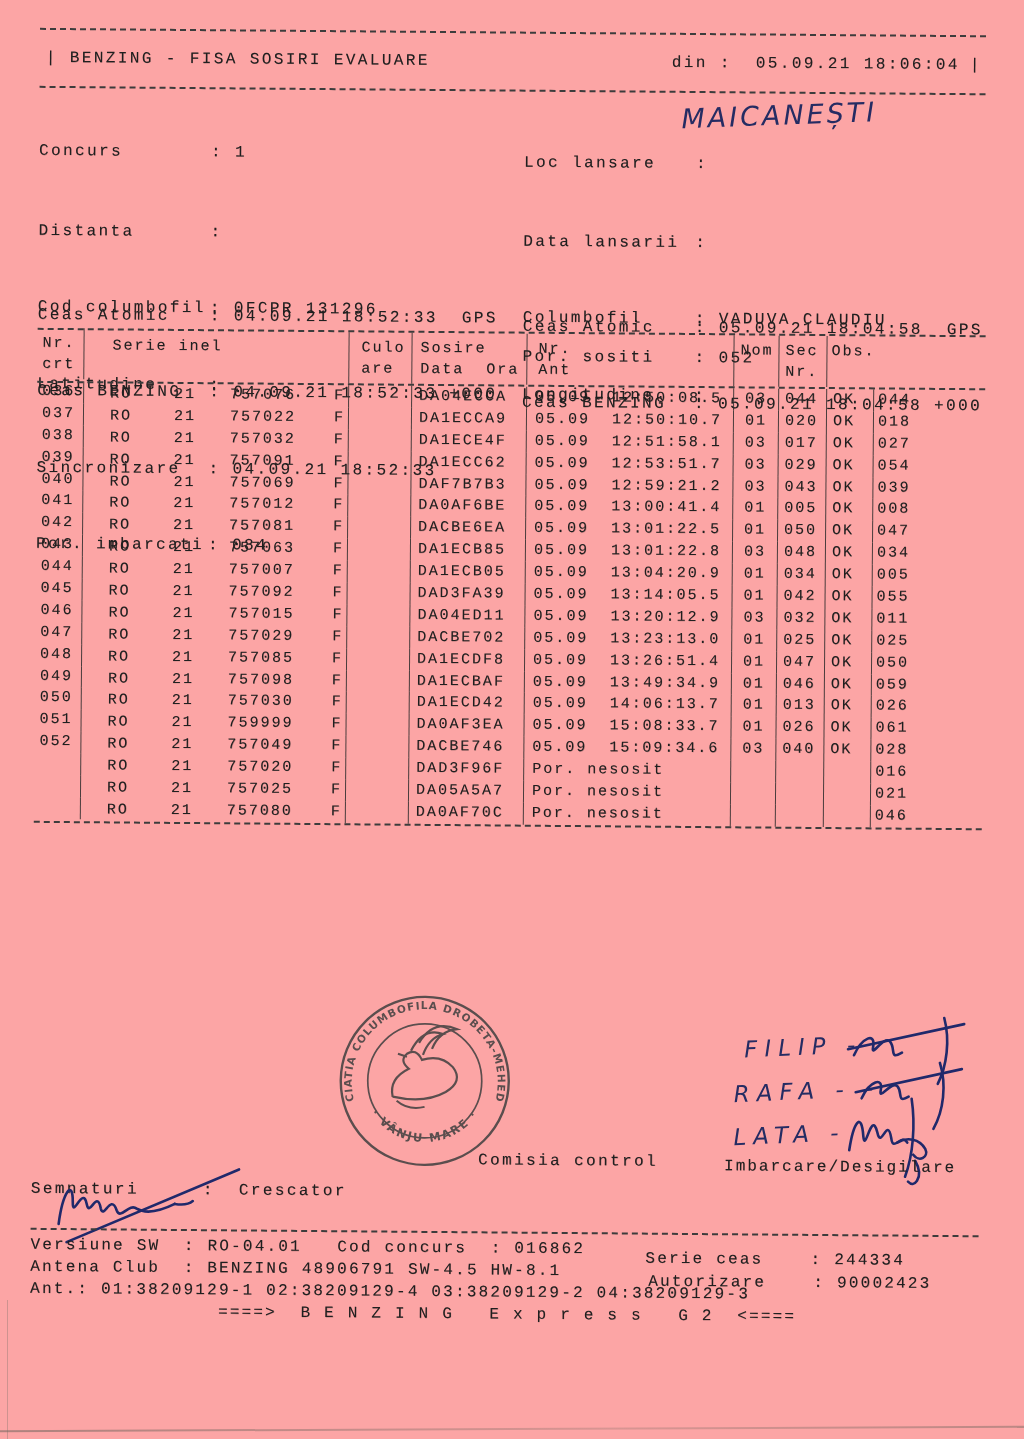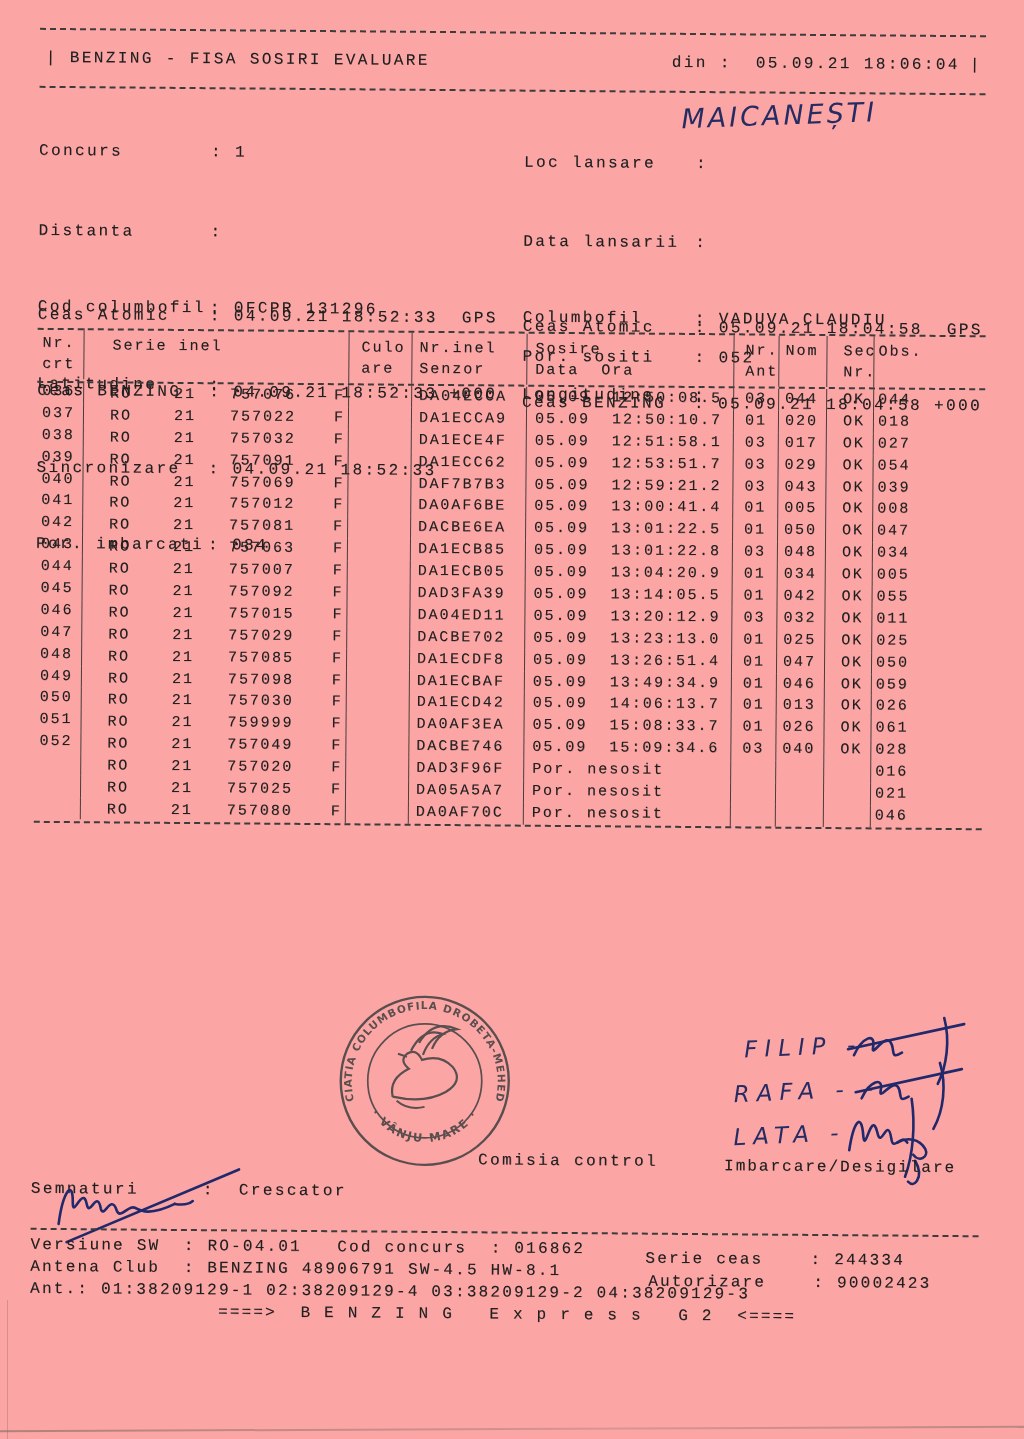--- a/index.html
+++ b/index.html
@@ -44,21 +44,21 @@
   .thead .cell{padding-top:5px;padding-bottom:4px;line-height:21px;}
   .cell:last-child{border-right:none;}
   .c-crt{padding-left:5px;transform:translateY(-2px);}
   .c-serie{display:grid;grid-template-columns:64px 56px 104px auto;padding-left:26px;}
   .h-serie{padding-left:28px;}
   .c-culo{padding-left:12px;}
   .c-sz{padding-left:7px;}
   .c-so{padding-left:8px;}
   .c-ant{padding-left:11px;}
   .c-nom{padding-left:6px;}
-  .c-sec{padding-left:16px;}
+  .c-sec{padding-left:6px;}
   .c-obs{padding-left:4px;}
   .hl{display:block;}
   
   .stamp{position:absolute;left:343px;top:988px;opacity:.85;}
   .stamp circle,.stamp path.dv{fill:none;stroke:#3f3f3f;}
   .stamp text{font-family:"DejaVu Sans",sans-serif;fill:#3f3f3f;}
   
   .semn-row{position:absolute;left:40px;top:1142px;font-size:16px;letter-spacing:2.4px;}
   .comisia{position:absolute;left:487px;top:1148px;font-size:16px;letter-spacing:2.4px;}
   .imbarc{position:absolute;left:733px;top:1152px;font-size:16px;letter-spacing:2px;}
@@ -181,21 +181,20 @@
       <span class="ival">: 052</span>
     </div>
   </div>
 
   <div class="tbl">
     <div class="thead">
       <div class="thead-row">
         <span class="cell c-crt"><span class="hl">Nr.</span><span class="hl">crt</span></span>
         <span class="cell h-serie"><span class="hl">Serie inel</span><span class="hl"></span></span>
         <span class="cell c-culo"><span class="hl">Culo</span><span class="hl">are</span></span>
-        <span class="cell c-sz"><span class="hl">Nr.inel</span><span class="hl">Senzor</span></span>
         <span class="cell c-so"><span class="hl">Sosire</span><span class="hl">Data  Ora</span></span>
         <span class="cell c-ant"><span class="hl">Nr.</span><span class="hl">Ant</span></span>
         <span class="cell c-nom"><span class="hl">Nom</span><span class="hl"></span></span>
         <span class="cell c-sec"><span class="hl">Sec</span><span class="hl">Nr.</span></span>
         <span class="cell c-obs"><span class="hl">Obs.</span><span class="hl"></span></span>
       </div>
     </div>
     <div class="tbody">
 
         <div class="trow">

